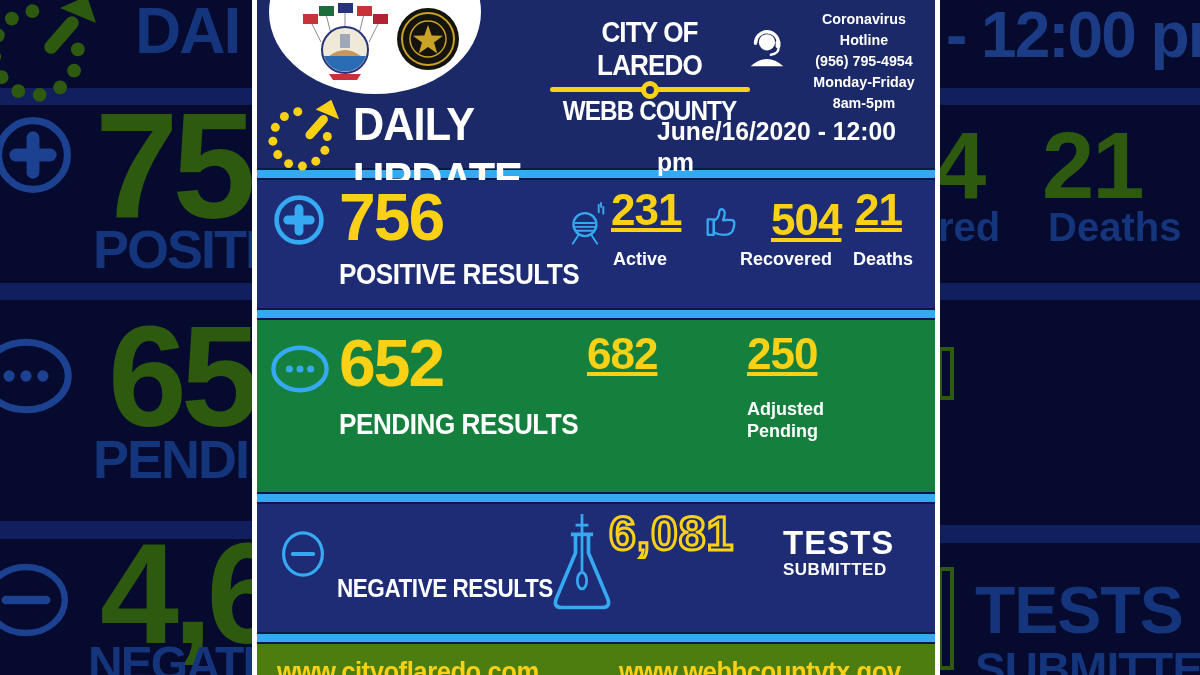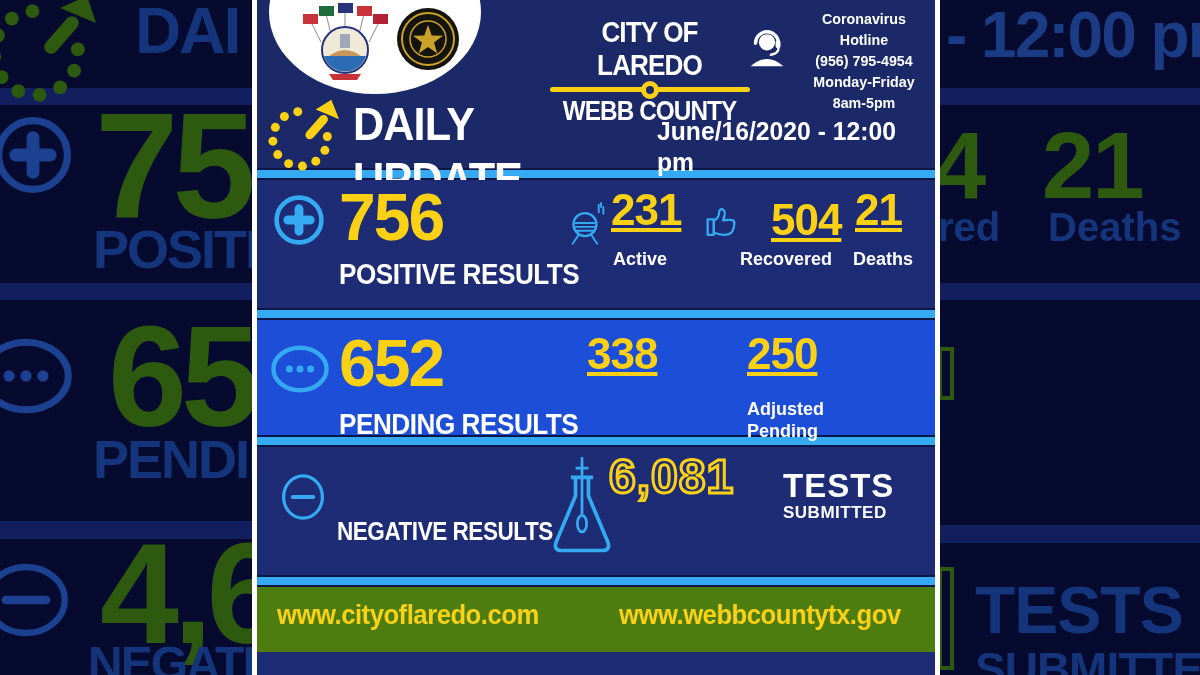--- a/index.html
+++ b/index.html
@@ -18,21 +18,21 @@
   
   .card{
     position:absolute;left:252px;top:0;width:678px;height:675px;
     border-left:5px solid #FFFFFF;border-right:5px solid #FFFFFF;
     background:#1D2C74;overflow:hidden;z-index:5;
   }
   .sect{position:relative;width:678px;}
   .hdr{height:168px;background:#1B2968;}
   .divider{height:12px;background:#35A9F2;border-top:2px solid #0C1747;border-bottom:2px solid #0C1747;box-sizing:border-box;}
   .s-pos{height:128px;background:#1D2C74;}
-  .s-pend{height:115px;background:#1d4ed8;}
+  .s-pend{height:172px;background:#15803d;}
   .s-neg{height:128px;background:#1D2C74;}
   .ftr{height:65px;background:#4d7c0f;}
   .abs{position:absolute;white-space:nowrap;}
   
   .oval{position:absolute;left:12px;top:-70px;width:212px;height:164px;background:#FFFFFF;border-radius:50%;}
   .city-block{position:absolute;left:290px;top:0;width:205px;text-align:center;}
   .city-name{margin-top:16px;font-size:29px;font-weight:bold;color:#FFFFFF;letter-spacing:-1px;transform:scaleX(.9);}
   .divline{position:relative;margin:5px auto 4px auto;width:200px;height:5px;background:#FBD116;border-radius:3px;}
   .divdot{position:absolute;left:50%;top:50%;transform:translate(-50%,-50%);width:8px;height:8px;background:#1B2968;border:5px solid #FBD116;border-radius:50%;}
   .county-name{font-size:27px;font-weight:bold;color:#FFFFFF;letter-spacing:-1px;transform:scaleX(.9);}
@@ -228,21 +228,21 @@
   <div class="sect s-pend">
     <svg class="abs" style="left:12px;top:22px;" width="62" height="54" viewBox="0 0 70 54">
       <ellipse cx="35" cy="27" rx="30" ry="24" stroke="#35A9F2" stroke-width="5" fill="none"></ellipse>
       <circle cx="23" cy="27" r="4" fill="#35A9F2"></circle>
         <circle cx="35" cy="27" r="4" fill="#35A9F2"></circle>
         <circle cx="47" cy="27" r="4" fill="#35A9F2"></circle>
     </svg>
     <div class="abs big-num" style="left:82px;top:10px;">652</div>
     <div class="abs big-label" style="left:82px;top:88px;">PENDING RESULTS</div>
 
-    <div class="abs mid-num" style="left:330px;top:12px;">338</div>
+    <div class="abs mid-num" style="left:330px;top:12px;">682</div>
 
     <div class="abs mid-num" style="left:490px;top:12px;">250</div>
     <div class="abs sm-label" style="left:490px;top:78px;">
       <div>Adjusted</div>
       <div>Pending</div>
     </div>
   </div>
 
   <div class="divider"></div>
 

